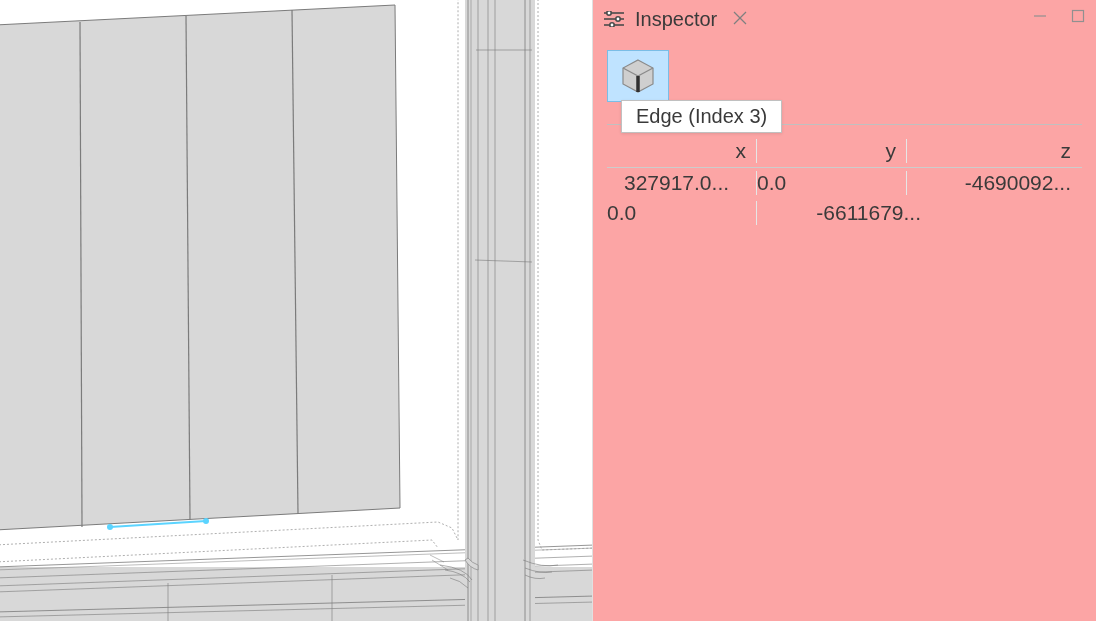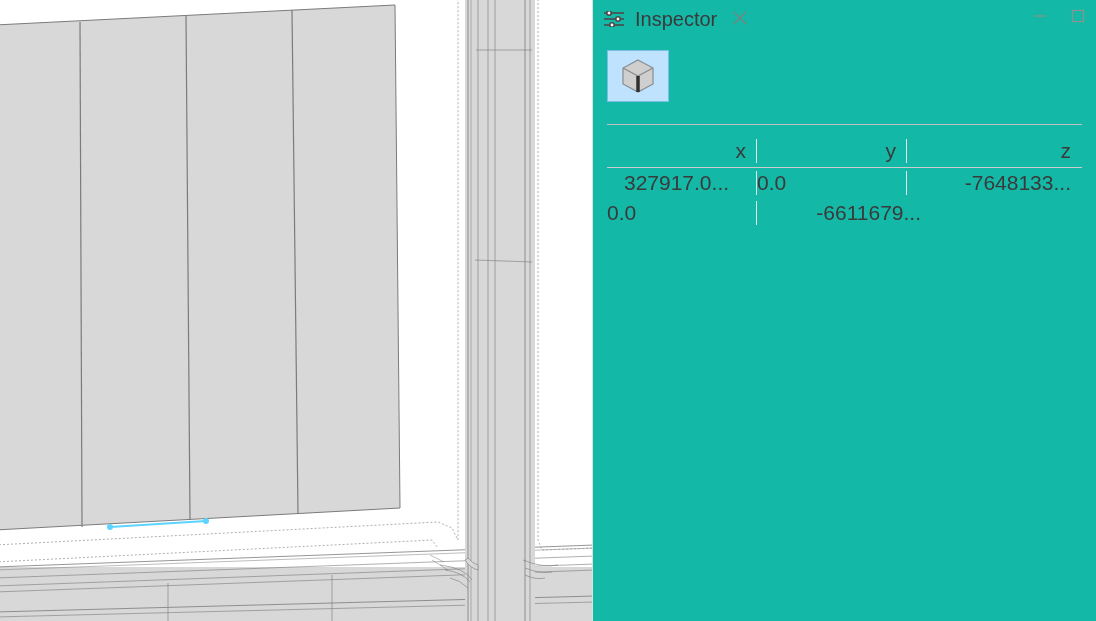--- a/index.html
+++ b/index.html
@@ -22,21 +22,21 @@
       position: relative;
       overflow: hidden;
     }
     .viewport svg {
       width: 100%;
       height: 100%;
     }
     .panel {
       width: 504px;
       height: 621px;
-      background: #14b8a6;
+      background: #fca5a5;
       border-left: 1px solid #e0e0e0;
       display: flex;
       flex-direction: column;
     }
     .panel-titlebar {
       height: 38px;
       display: flex;
       align-items: center;
       padding: 0 10px;
       position: relative;
@@ -256,32 +256,33 @@
       <svg width="40" height="40" viewBox="0 0 40 40">
         <polygon points="20,4 35,12 35,28 20,36 5,28 5,12" fill="#cfcfcf" stroke="#8a8a8a" stroke-width="1.2"></polygon>
         <line x1="5" y1="12" x2="20" y2="20" stroke="#8a8a8a" stroke-width="1.2"></line>
         <line x1="35" y1="12" x2="20" y2="20" stroke="#8a8a8a" stroke-width="1.2"></line>
         <line x1="20" y1="20" x2="20" y2="36" stroke="#303030" stroke-width="3.5"></line>
       </svg>
     </div>
 
     <div class="divider"></div>
 
+    <div class="tooltip">Edge (Index 3)</div>
 
     <div class="table">
       <div class="table-header">
         <div class="col-x">x</div>
         <div class="col-y">y</div>
         <div class="col-z">z</div>
       </div>
       <div class="table-data">
         <div class="table-row">
           <div class="col-x">327917.0...</div>
           <div class="col-y">0.0</div>
-          <div class="col-z">-7648133...</div>
+          <div class="col-z">-4690092...</div>
         </div>
         <div class="table-row">
           <div class="col-y">0.0</div>
           <div class="col-z">-6611679...</div>
         </div>
       </div>
     </div>
   </div>
 </div>
 

